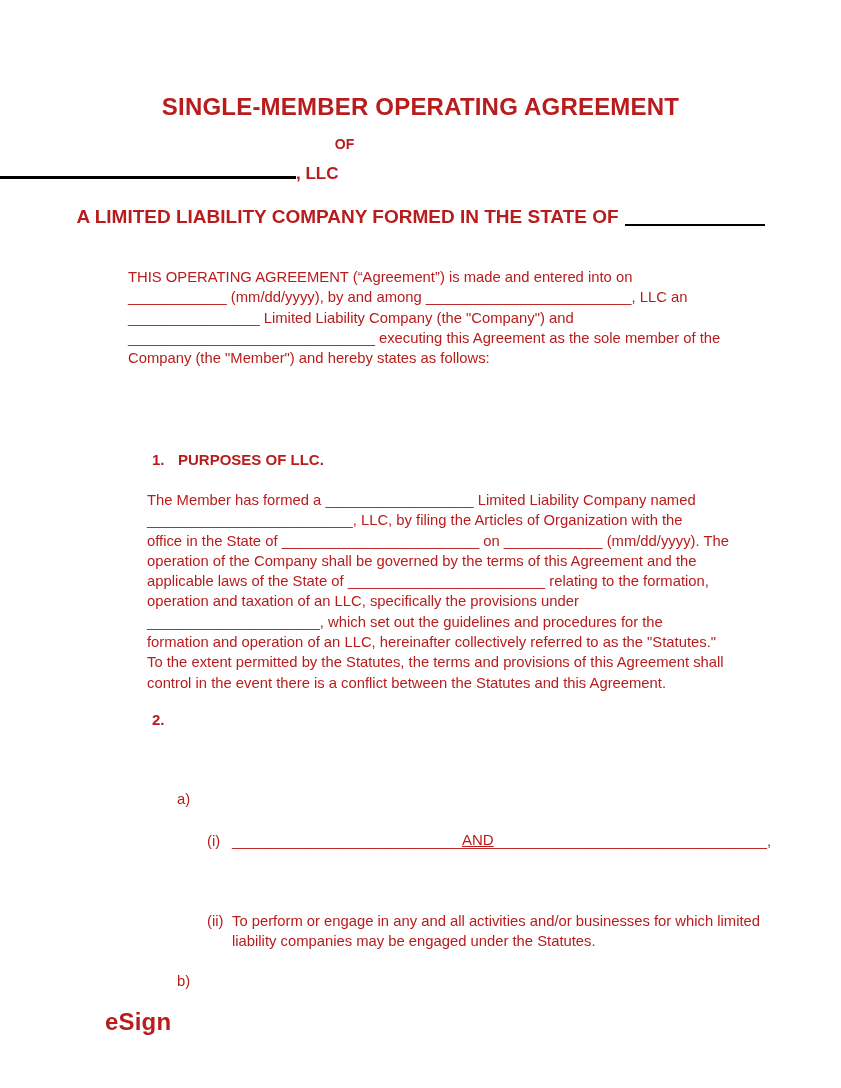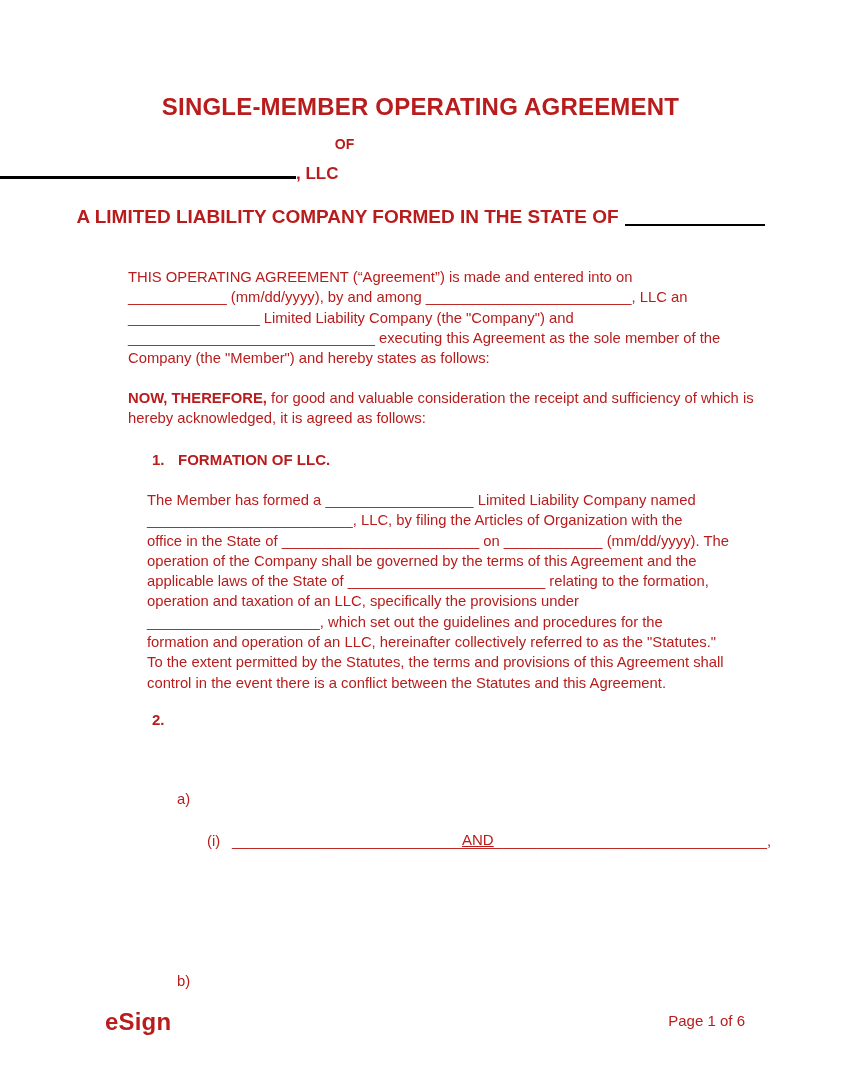--- a/index.html
+++ b/index.html
@@ -71,27 +71,25 @@
   <div class="llc-row"><span class="blank-thick"></span><span>, LLC</span></div>
 
   <div class="subtitle"><span>A LIMITED LIABILITY COMPANY FORMED IN THE STATE OF</span><span class="blank-mid"></span></div>
 
   <div class="block body-text" style="top:267px">THIS OPERATING AGREEMENT (“Agreement”) is made and entered into on
 ____________ (mm/dd/yyyy), by and among _________________________, LLC an
 ________________ Limited Liability Company (the "Company") and
 ______________________________ executing this Agreement as the sole member of the
 Company (the "Member") and hereby states as follows:</div>
 
-  <div class="block body-text" style="top:388px"><span class="bold">NOW, THEREFORE,</span><span> for good and valuable consideration the receipt and sufficiency of which is
-hereby acknowledged, it is agreed as follows:</span></div>
 
   <div class="block" style="top:450px">
     <div class="section-heading">
       <span class="marker">1.</span>
-      <span>FORMATION OF LLC.</span>
+      <span>PURPOSES OF LLC.</span>
     </div>
   </div>
 
   <div class="block body-text indent-para" style="top:490px; width:630px">The Member has formed a __________________ Limited Liability Company named
 _________________________, LLC, by filing the Articles of Organization with the
 office in the State of ________________________ on ____________ (mm/dd/yyyy). The
 operation of the Company shall be governed by the terms of this Agreement and the
 applicable laws of the State of ________________________ relating to the formation,
 operation and taxation of an LLC, specifically the provisions under
 _____________________, which set out the guidelines and procedures for the
@@ -113,23 +111,29 @@
 
   <div class="block body-text" style="top:790px">
     <div class="roman-item">
       <span class="marker">(i)</span>
       <span>_________________________________________________________________,</span>
     </div>
   </div>
 
   <div class="and-label">AND</div>
 
+  <div class="block body-text" style="top:870px">
+    <div class="roman-item">
+      <span class="marker">(ii)</span>
+      <span>To perform or engage in any and all activities and/or businesses for which limited
+liability companies may be engaged under the Statutes.</span>
+    </div>
+  </div>
 
   <div class="block body-text" style="top:930px">
     <div class="sub-item">
       <span class="marker">b)</span>
     </div>
   </div>
 
   <div class="footer-brand">eSign</div>
-  <div class="footer-page">Page 1 of 6</div>
 
 </div>
 
 </body></html>

